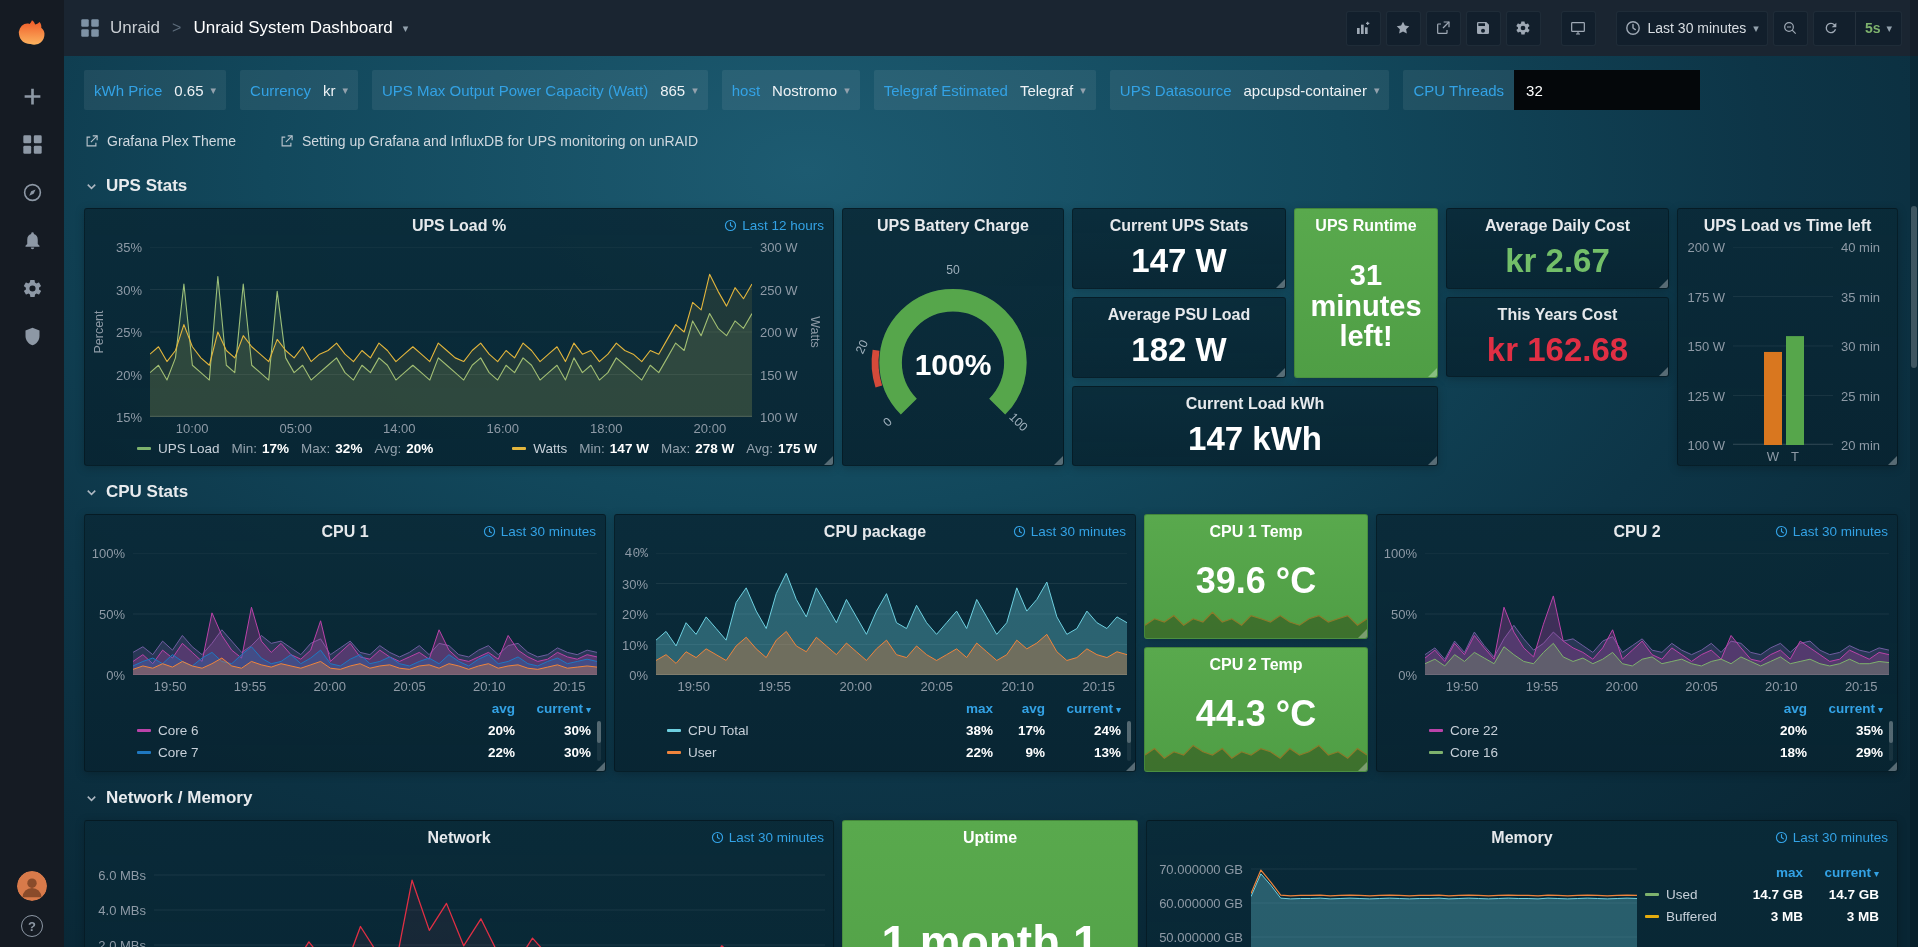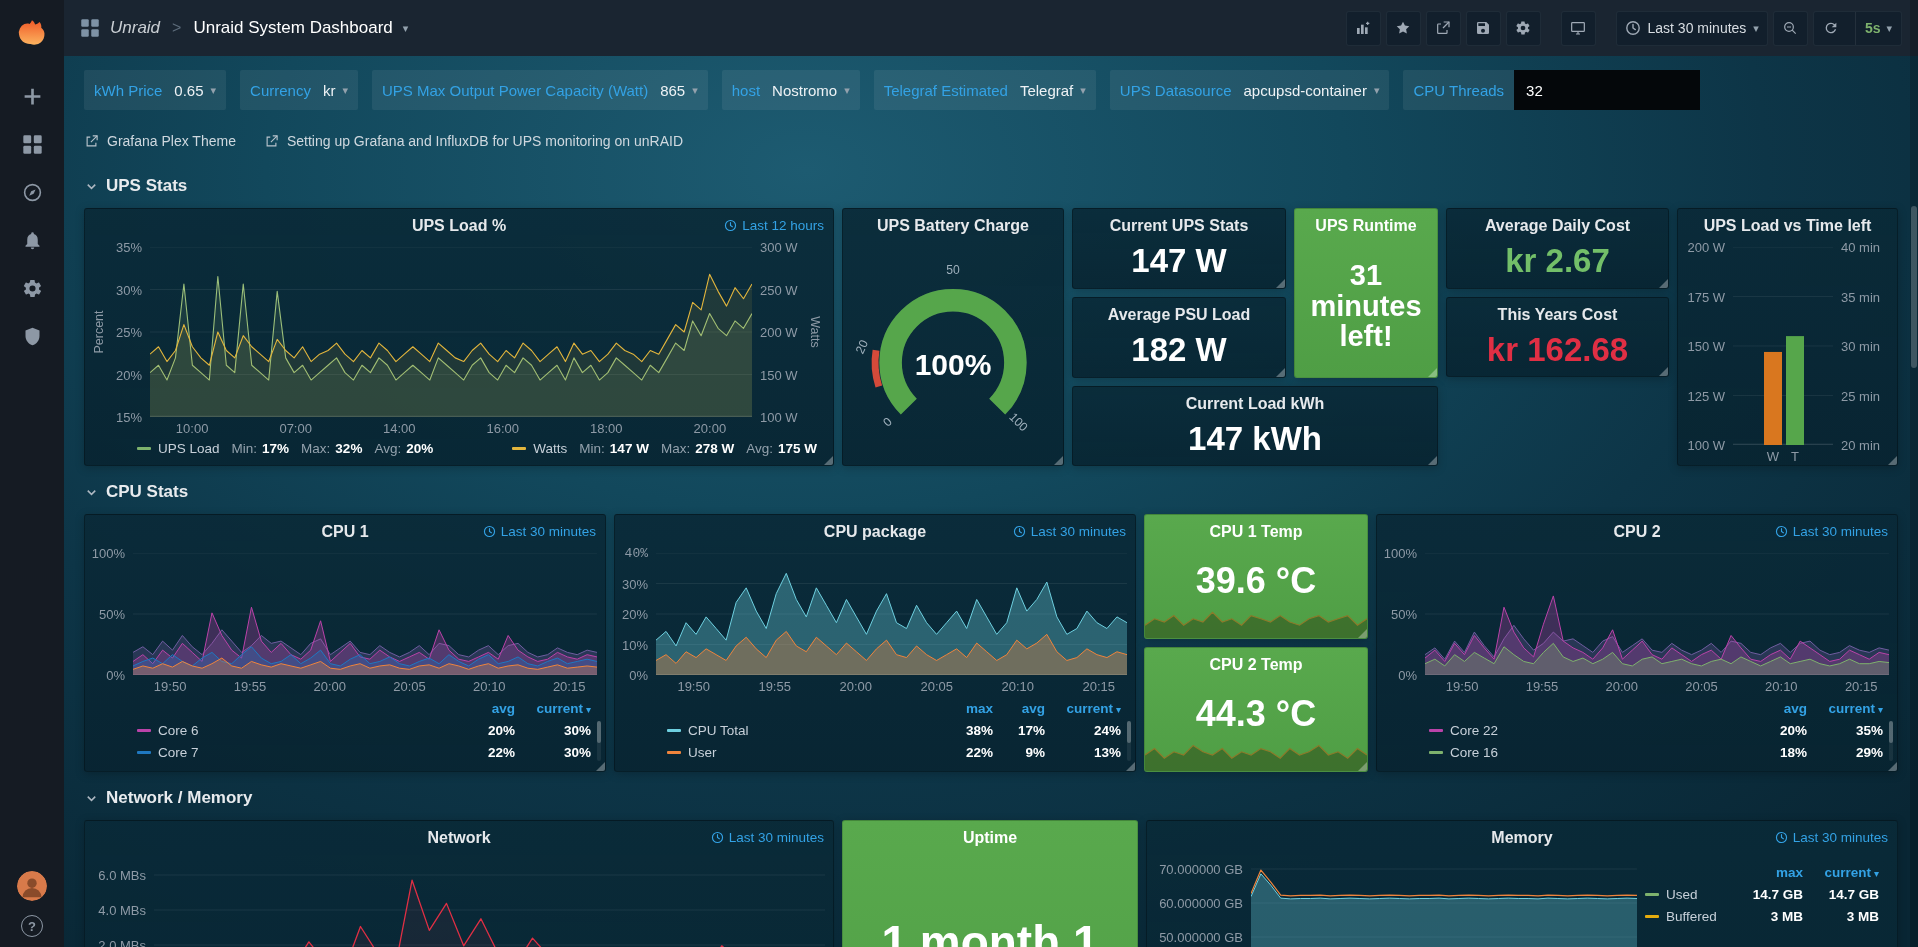--- a/index.html
+++ b/index.html
@@ -21,21 +21,21 @@
   .side-btn svg { width:21px; height:21px; }
   .side-spacer { flex:1; }
   .avatar { width:30px; height:30px; border-radius:50%; overflow:hidden; margin-bottom:14px; cursor:pointer; }
   .help-circle { width:22px; height:22px; border-radius:50%; border:1.6px solid #8d98a5; color:#8d98a5;
     display:flex; align-items:center; justify-content:center; font-size:13px; font-weight:700; cursor:pointer; }
   
   .main { margin-left:64px; height:100%; display:flex; flex-direction:column; }
   .topbar { height:56px; flex:0 0 56px; background:#1a2531; display:flex; align-items:center; padding:0 16px; }
   .tb-left { display:flex; align-items:center; gap:10px; }
   .tb-left .appicon { color:#7e92a5; width:20px; height:20px; }
-  .crumb-root { font-size:17px; color:#c9ced3; cursor:pointer;font-style:italic; }
+  .crumb-root { font-size:17px; color:#c9ced3; cursor:pointer; }
   .crumb-sep { color:#5c6b7a; font-size:16px; margin:0 2px; }
   .crumb-cur { font-size:17px; color:#fff; cursor:pointer; }
   .caret { color:#93a1ad; font-size:11px; line-height:1; }
   .tb-right { margin-left:auto; display:flex; align-items:center; gap:5px; }
   .tb-btn { height:35px; min-width:35px; padding:0 8px; background:#121f2c; border:1px solid rgba(255,255,255,0.06);
     border-radius:3px; color:#9fa9b5; display:flex; align-items:center; justify-content:center; gap:7px;
     font-size:14px; cursor:pointer; white-space:nowrap; }
   .tb-btn svg { width:16px; height:16px; }
   .tb-gap { width:10px; }
   .tb-btn .lbl { color:#d8dde2; }
@@ -45,21 +45,21 @@
   .tb-split .ref-int { color:#7eb26d; font-weight:600; }
   
   .content { flex:1; padding:14px 20px 0; overflow:hidden; }
   .vars { display:flex; gap:14px; align-items:flex-start; height:46px; margin-bottom:12px; }
   .chip { display:flex; align-items:center; height:40px; background:rgba(255,255,255,0.07); border-radius:2px; }
   .chip .vlabel { color:#33a2e5; font-size:15px; padding:0 10px; white-space:nowrap; }
   .chip .vvalue { color:#eef2f5; font-size:15px; padding:0 10px 0 2px; display:flex; align-items:center; gap:7px;
     cursor:pointer; white-space:nowrap; }
   .threads-input { width:186px; height:40px; background:#04070a; border:none; outline:none; color:#fff;
     font-size:15px; padding:0 12px; font-family:inherit; }
-  .links { display:flex; gap:28px; height:26px; align-items:center; margin-bottom:14px; }
+  .links { display:flex; gap:43px; height:26px; align-items:center; margin-bottom:14px; }
   .dash-link { display:flex; align-items:center; gap:8px; color:#cfd8df; font-size:14px; cursor:pointer; }
   .dash-link svg { width:15px; height:15px; color:#b9c4cd; }
   .section-head { display:flex; align-items:center; gap:7px; height:36px; margin-bottom:4px;
     color:#e8ebee; font-size:17px; font-weight:700; cursor:pointer; }
   .section-head svg { width:15px; height:15px; color:#aeb8c2; }
   
   .r1 { display:grid; grid-template-columns:750px 222px 366px 223px 1fr; gap:8px; height:258px; margin-bottom:8px; }
   .r1-stats { display:grid; grid-template-columns:214px 1fr; grid-template-rows:81px 81px 1fr; gap:8px; }
   .span-rows { grid-column:2; grid-row:1/3; }
   .span-cols { grid-column:1/3; }
@@ -403,21 +403,21 @@
                 <span style="top: 25%;">250 W</span>
                 <span style="top: 50%;">200 W</span>
                 <span style="top: 75%;">150 W</span>
                 <span style="top: 100%;">100 W</span>
               </div>
               <div class="ylabel right" style="grid-row: 1;">
                 <span>Watts</span>
               </div>
               <div class="xaxis" style="grid-area: 2 / 3;">
                 <span style="left: 7%;">10:00</span>
-                <span style="left: 24.2%;">07:00</span>
+                <span style="left: 24.2%;">05:00</span>
                 <span style="left: 41.4%;">14:00</span>
                 <span style="left: 58.6%;">16:00</span>
                 <span style="left: 75.8%;">18:00</span>
                 <span style="left: 93%;">20:00</span>
               </div>
             </div>
           <div class="legend-inline">
             <span class="legitem">
               <i class="dash" style="background: rgb(126, 178, 109);"></i>
               <span class="leg-name">UPS Load</span>

